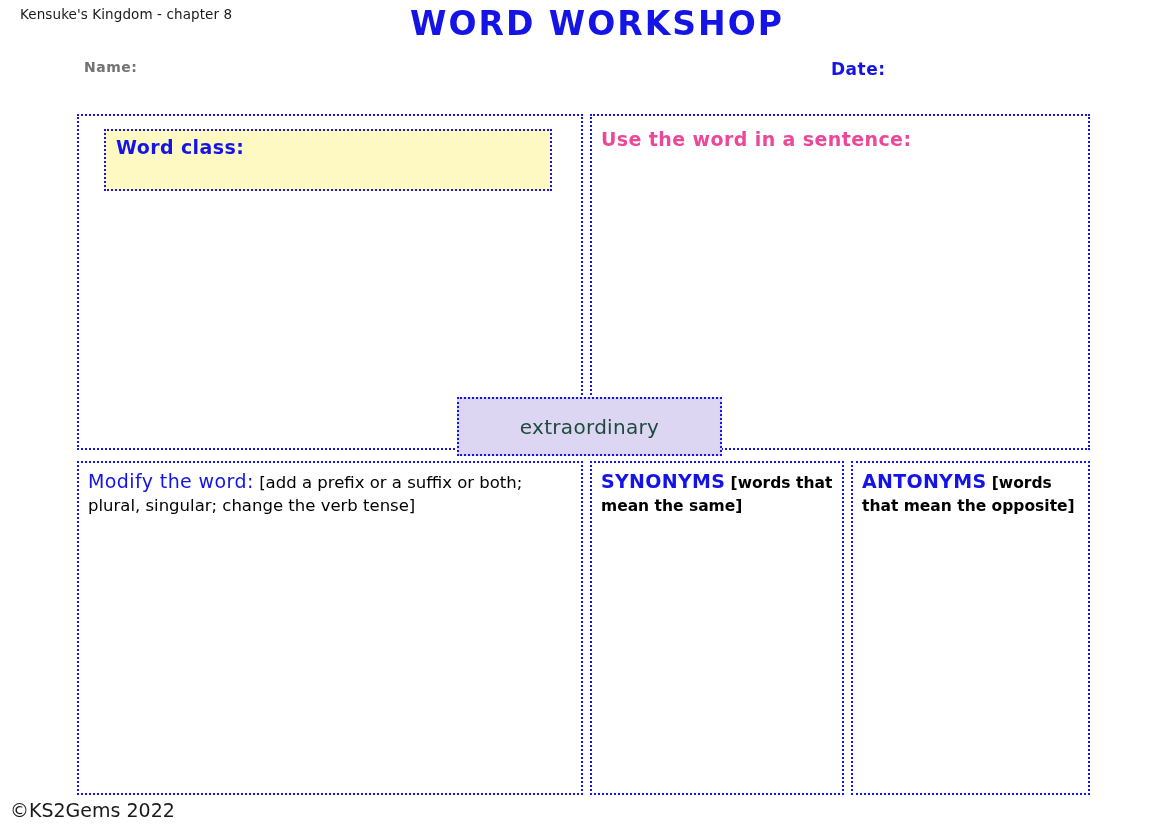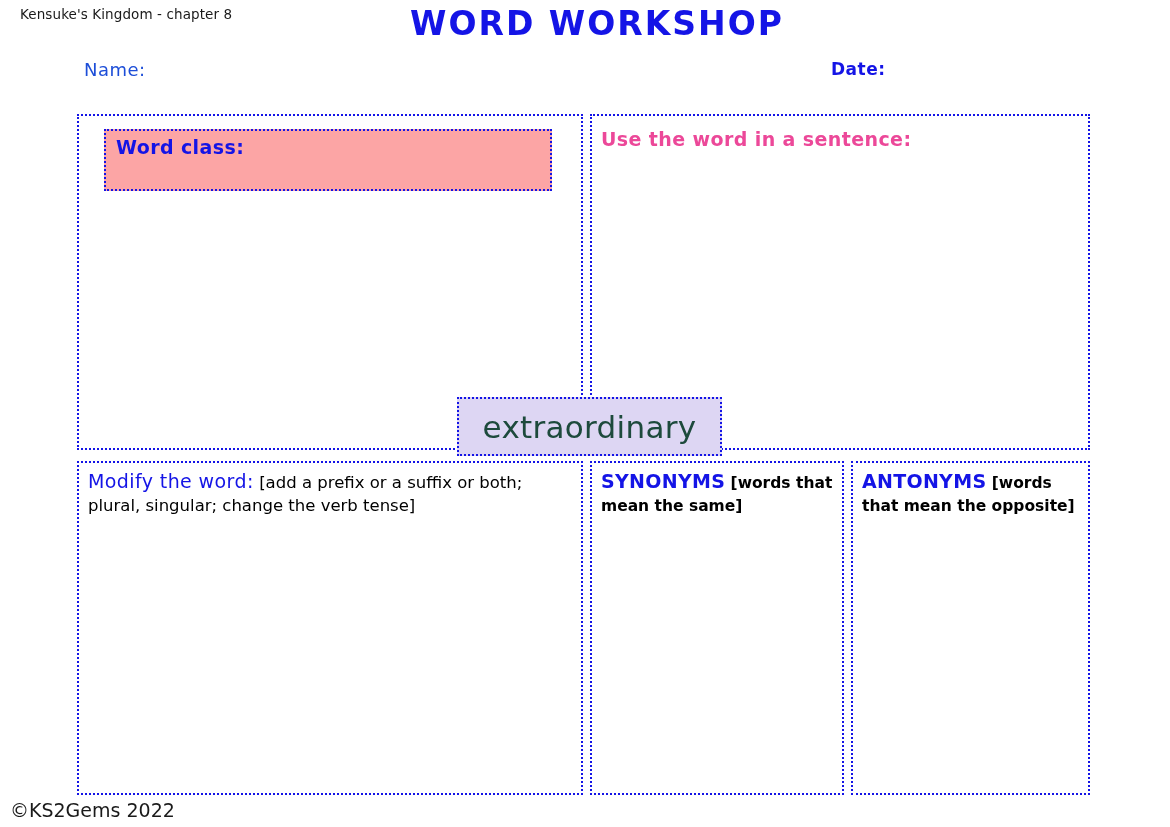--- a/index.html
+++ b/index.html
@@ -36,23 +36,23 @@
     color: #1414e6;
     letter-spacing: 2px;
     padding-left: 24px;
   }
 
   
   #name-label {
     position: absolute;
     left: 84px;
     top: 59px;
-    font-size: 18px;
-    font-weight: normal;
-    color: #1d4ed8;
+    font-size: 14px;
+    font-weight: bold;
+    color: #737373;
     letter-spacing: 0.5px;
   }
   #date-label {
     position: absolute;
     left: 831px;
     top: 59px;
     font-size: 17px;
     font-weight: bold;
     color: #1414e6;
     letter-spacing: 0.5px;
@@ -81,21 +81,21 @@
   }
 
   #word-class-box {
     position: absolute;
     box-sizing: border-box;
     left: 25px;
     top: 13px;
     width: 448px;
     height: 62px;
     border: 2px dotted #1414e6;
-    background: #fca5a5;
+    background: #fef9c3;
   }
   #word-class-label {
     position: absolute;
     left: 10px;
     top: 5px;
     font-size: 19px;
     font-weight: bold;
     color: #1414e6;
     letter-spacing: 0.4px;
     white-space: nowrap;
@@ -130,21 +130,21 @@
     width: 265px;
     height: 59px;
     border: 2px dotted #1414e6;
     background: #ddd6f3;
     display: flex;
     align-items: center;
     justify-content: center;
     z-index: 5;
   }
   #focus-word-text {
-    font-size: 31px;
+    font-size: 20px;
     color: #1d4a3c;
     letter-spacing: 0.3px;
     white-space: nowrap;
   }
 
   
   #panel-modify {
     left: 77px;
     top: 461px;
     width: 506px;

